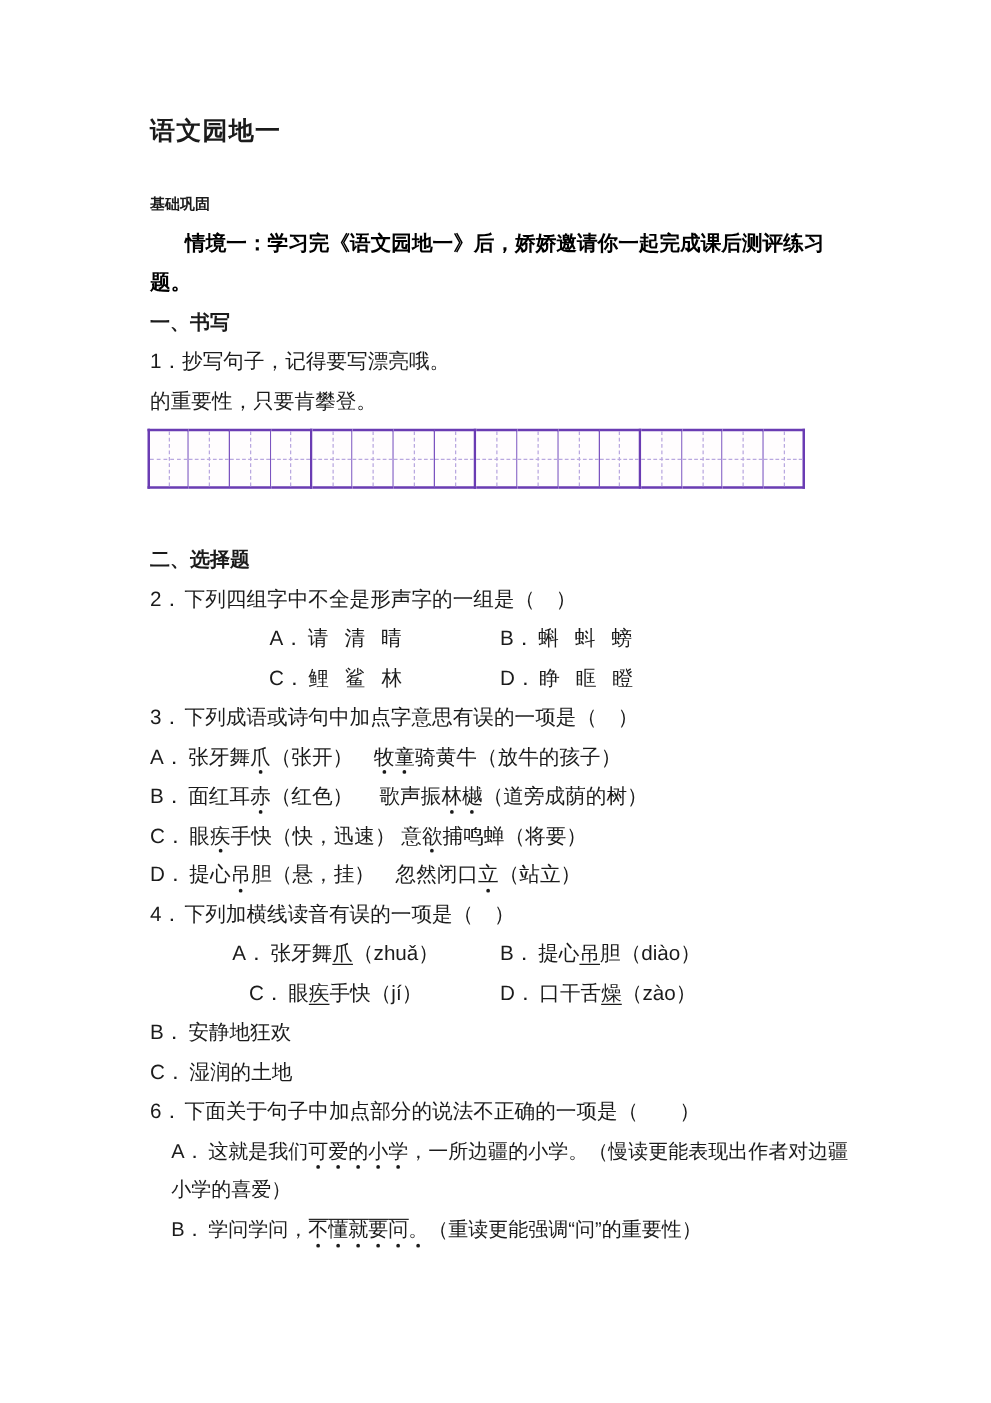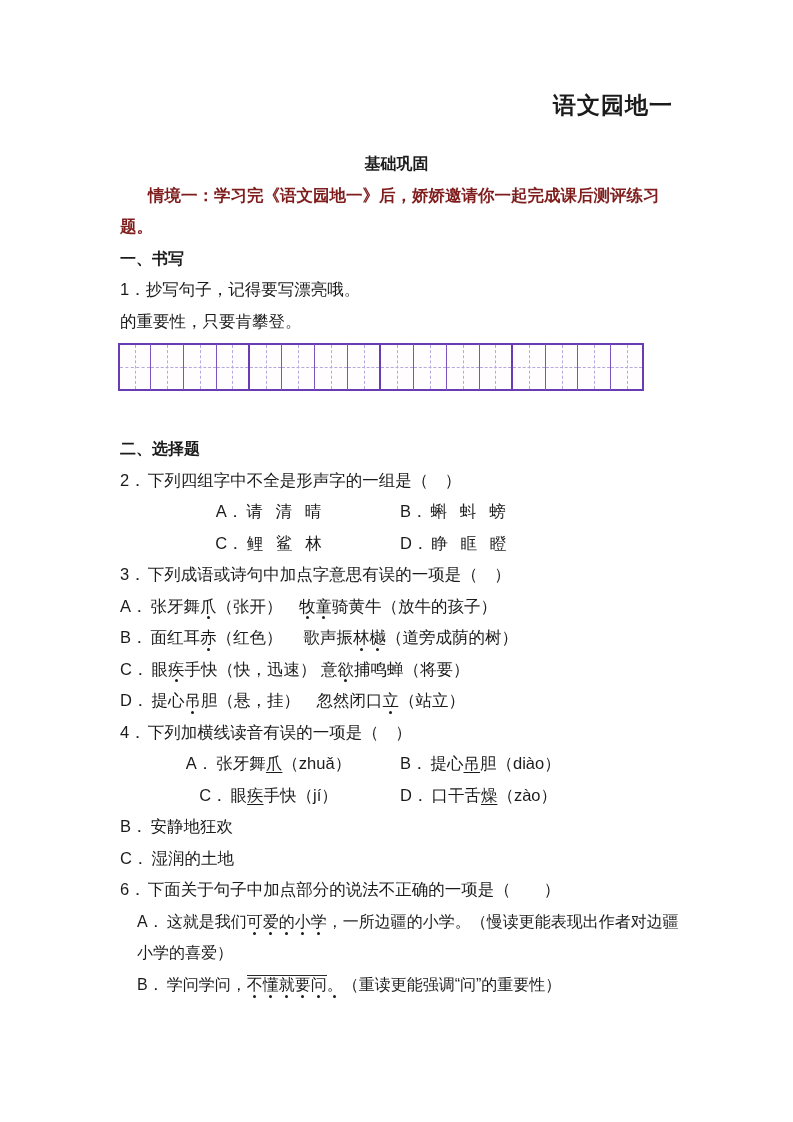--- a/index.html
+++ b/index.html
@@ -8,25 +8,25 @@
     width: 793px; height: 1122px;
     background: #ffffff;
     color: #1b1b1b;
     font-family: "Liberation Sans", "DejaVu Sans", sans-serif;
     font-size: 16.5px;
     overflow: hidden;
   }
   .page { padding: 88px 120px 0 120px; width: 793px; height: 1122px; }
 
   .title {
-    font-size: 23px; font-weight: 700; text-align: right;
+    font-size: 20px; font-weight: 700; text-align: left;
     line-height: 34px; margin: 0; letter-spacing: 1px;
   }
   .subtitle {
-    font-size: 16px; font-weight: 700; text-align: center;
+    font-size: 12px; font-weight: 700; text-align: left;
     line-height: 31.5px; margin: 26px 0 0 0;
   }
   .scenario {
     font-size: 16.5px; font-weight: 700; line-height: 31.5px;
     margin: 0; text-indent: 28px;
   }
   .heading { font-weight: 700; font-size: 16px; line-height: 31.5px; margin: 0; }
   .line { margin: 0; line-height: 31.5px; }
   .sec2-heading { margin-top: 42px; }
 
@@ -76,21 +76,21 @@
   }
   
   .em-u { text-decoration: underline; text-underline-offset: 3px; }
 </style>
 </head>
 <body>
 
 <div class="page">
   <h1 class="title">语文园地一</h1>
   <h2 class="subtitle">基础巩固</h2>
-  <p class="scenario" style="color: #7f1d1d;">情境一：学习完《语文园地一》后，娇娇邀请你一起完成课后测评练习题。</p>
+  <p class="scenario" style="color: #000000;">情境一：学习完《语文园地一》后，娇娇邀请你一起完成课后测评练习题。</p>
 
   <h3 class="heading">一、书写</h3>
   <p class="line"><span class="qnum">1．</span><span>抄写句子，记得要写漂亮哦。</span></p>
   <p class="line">的重要性，只要肯攀登。</p>
 
   <div class="writing-grid">
       <div class="gcell">
         <i class="vline"></i>
         <i class="hline"></i>
       </div>

